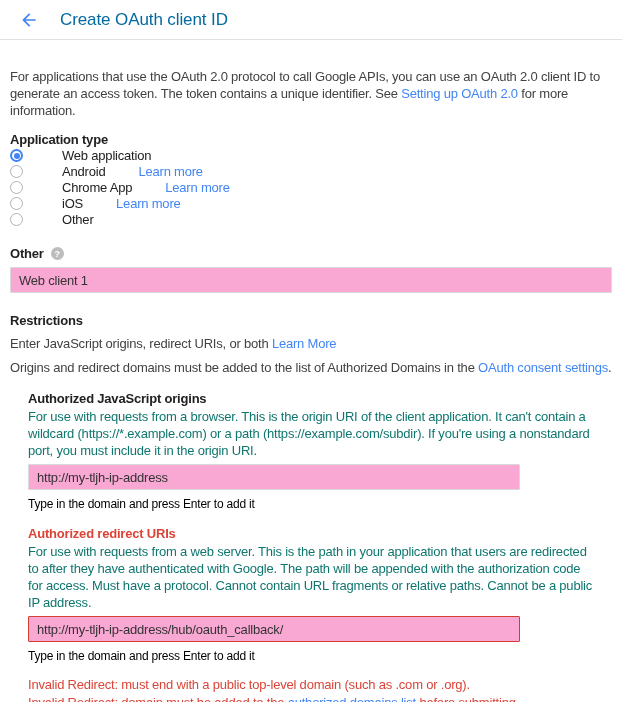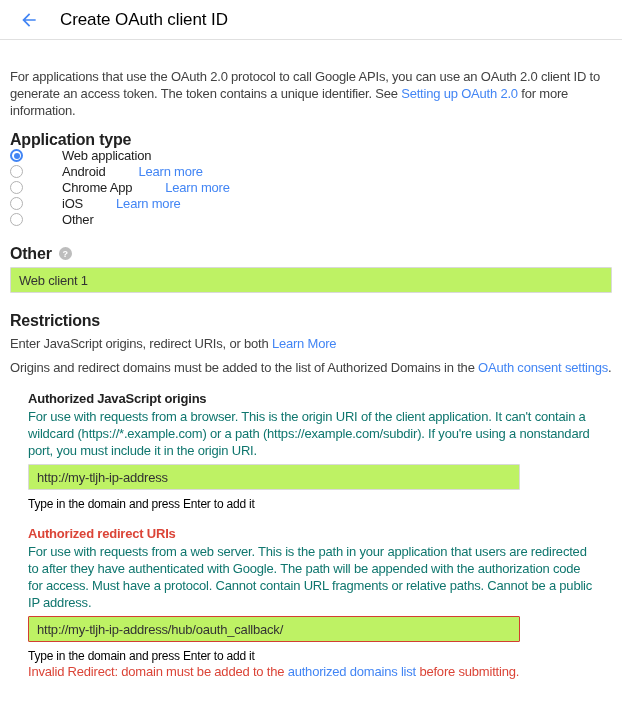--- a/index.html
+++ b/index.html
@@ -21,35 +21,35 @@
   }
   .back-arrow {
     width: 22px; height: 22px;
     display: inline-flex; align-items: center; justify-content: center;
     cursor: pointer;
     flex: none;
   }
   .page-title {
     font-size: 17px;
     font-weight: 400;
-    color: #000000;
+    color: #0369a1;
     margin: 0 0 0 20px;
     letter-spacing: -0.1px;
   }
   .content { padding: 0 10px 16px 10px; }
   .intro {
     margin: 28px 0 0 0;
     max-width: 600px;
     font-size: 13px;
     line-height: 17px;
   }
   a.link { color: #4285f4; text-decoration: none; cursor: pointer; }
   .bold-label {
     font-weight: bold;
-    font-size: 16px;
+    font-size: 13px;
     color: #212121;
     line-height: 15px;
   }
   .app-type-section { margin-top: 13px; }
   .radio-row {
     display: flex;
     align-items: center;
     height: 15px;
     margin-top: 1px;
     font-size: 13px;
@@ -89,21 +89,21 @@
     display: inline-flex;
     align-items: center;
     justify-content: center;
     margin-left: 7px;
     cursor: pointer;
   }
   .text-input {
     height: 26px;
     border: 1px solid #d9d9d9;
     border-radius: 1px;
-    background: #bef264;
+    background: #f9a8d4;
     font-family: "Liberation Sans", sans-serif;
     font-size: 13px;
     color: #333;
     padding: 0 8px;
     margin-top: 6px;
     outline: none;
     letter-spacing: -0.2px;
   }
   .full-input { width: 602px; }
   .restrictions-section { margin-top: 20px; }
@@ -186,18 +186,19 @@
         <div class="desc">For use with requests from a browser. This is the origin URI of the client application. It can't contain a wildcard (https://*.example.com) or a path (https://example.com/subdir). If you're using a nonstandard port, you must include it in the origin URI.</div>
         <input type="text" class="text-input sub-input" value="http://my-tljh-ip-address" style="">
         <div class="hint">Type in the domain and press Enter to add it</div>
       </div>
 
       <div class="subsection">
         <div class="sub-heading error-text">Authorized redirect URIs</div>
         <div class="desc">For use with requests from a web server. This is the path in your application that users are redirected to after they have authenticated with Google. The path will be appended with the authorization code for access. Must have a protocol. Cannot contain URL fragments or relative paths. Cannot be a public IP address.</div>
         <input type="text" class="text-input sub-input input-error" value="http://my-tljh-ip-address/hub/oauth_callback/" style="">
         <div class="hint">Type in the domain and press Enter to add it</div>
+        <div class="error-line first"><span>Invalid Redirect: must end with a public top-level domain (such as .com or .org).</span></div>
         <div class="error-line"><span>Invalid Redirect: domain must be added to the </span><a class="link">authorized domains list</a><span> before submitting.</span></div>
       </div>
     </section>
 
   </main>
 </div>
 
 </body></html>

